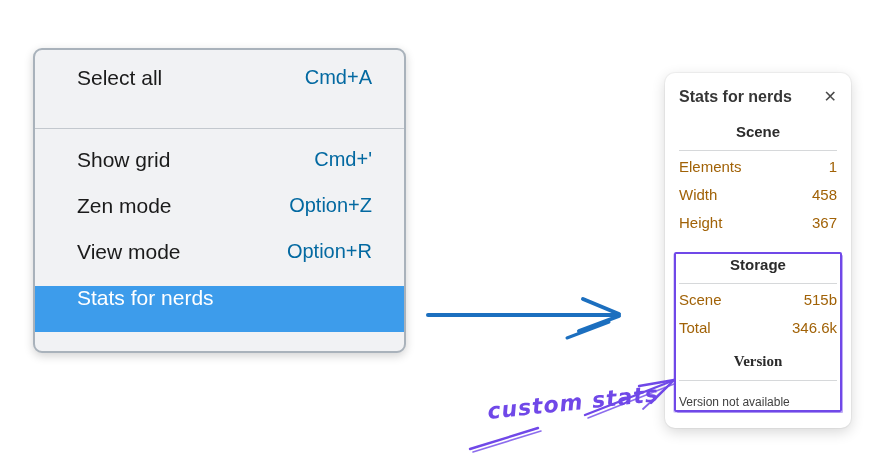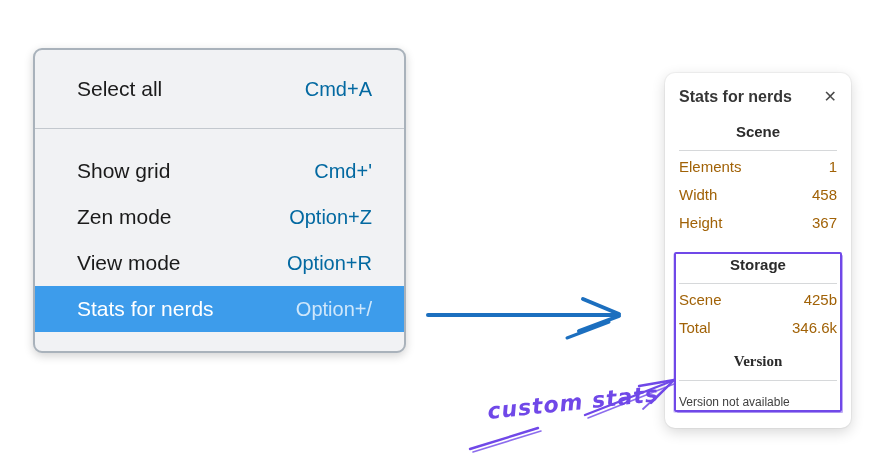--- a/index.html
+++ b/index.html
@@ -18,21 +18,21 @@
     width: 373px;
     background: #f1f2f4;
     border: 2px solid #a9b2bb;
     border-radius: 9px;
     box-shadow: 0 3px 10px rgba(0,0,0,0.18);
     padding: 16px 0 19px 0;
   }
   .menu-item {
     height: 46px;
     display: flex;
-    align-items: center;
+    align-items: flex-start;
     justify-content: space-between;
     padding: 0 32px 0 42px;
     cursor: default;
   }
   .menu-item .mi-label {
     font-size: 21px;
     color: #1b1b1b;
   }
   .menu-item .mi-shortcut {
     font-size: 20px;
@@ -160,21 +160,20 @@
   <div class="menu-item">
     <span class="mi-label">Zen mode</span>
     <span class="mi-shortcut">Option+Z</span>
   </div>
   <div class="menu-item">
     <span class="mi-label">View mode</span>
     <span class="mi-shortcut">Option+R</span>
   </div>
   <div class="menu-item selected">
     <span class="mi-label">Stats for nerds</span>
-    <span class="mi-shortcut">Option+/</span>
   </div>
 </div>
 
 <svg class="arrow-blue" width="210" height="62" viewBox="0 0 210 62">
   <g stroke="#1c6fbf" fill="none" stroke-linecap="round">
     <line x1="8" y1="27" x2="198" y2="27" stroke-width="4"></line>
     <line x1="163" y1="11" x2="199" y2="26" stroke-width="4"></line>
     <line x1="199" y1="28" x2="159" y2="43" stroke-width="4"></line>
     <line x1="189" y1="34" x2="147" y2="50" stroke-width="3"></line>
   </g>
@@ -198,21 +197,21 @@
   </div>
   <div class="stat-row">
     <span>Height</span>
     <span>367</span>
   </div>
 
   <div class="section-title">Storage</div>
   <hr class="panel-hr">
   <div class="stat-row">
     <span>Scene</span>
-    <span>425b</span>
+    <span>515b</span>
   </div>
   <div class="stat-row">
     <span>Total</span>
     <span>346.6k</span>
   </div>
 
   <div class="section-title tight">Version</div>
   <hr class="panel-hr">
   <div class="stat-note">Version not available</div>
 

